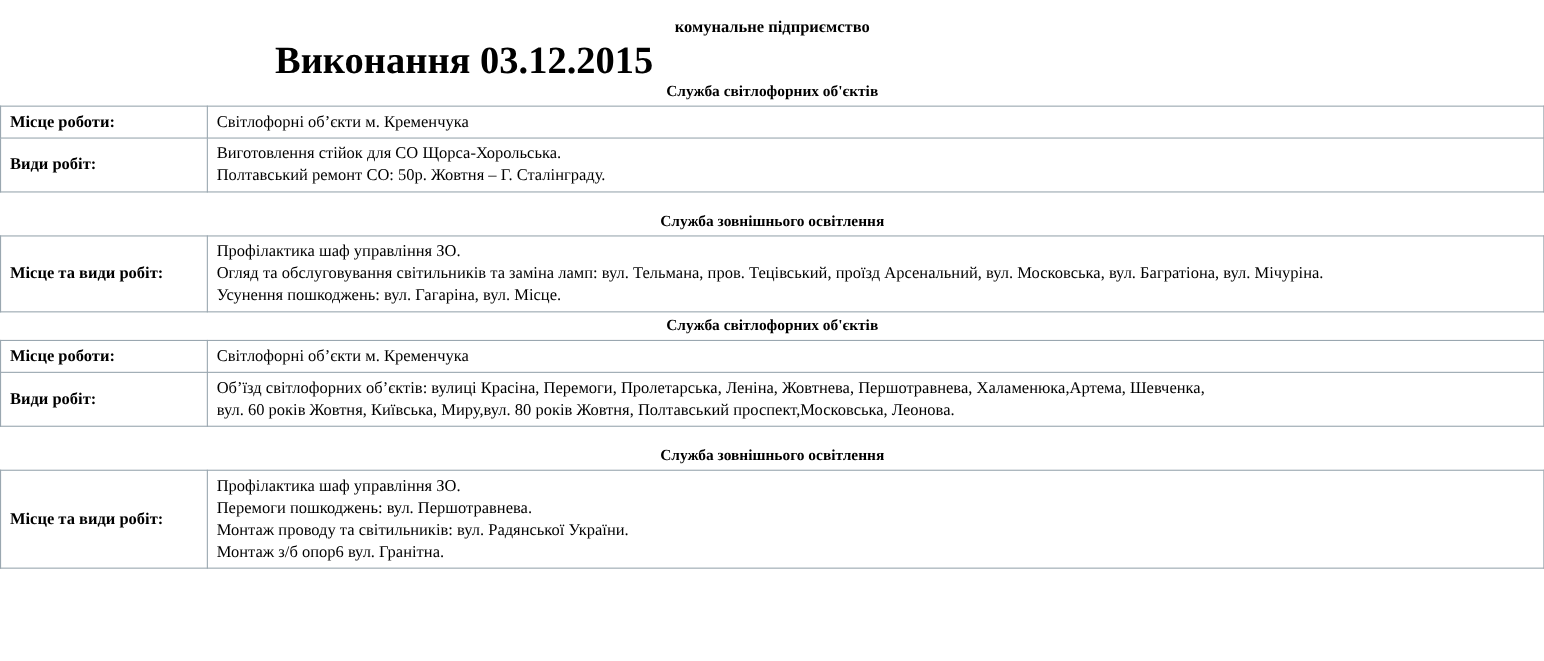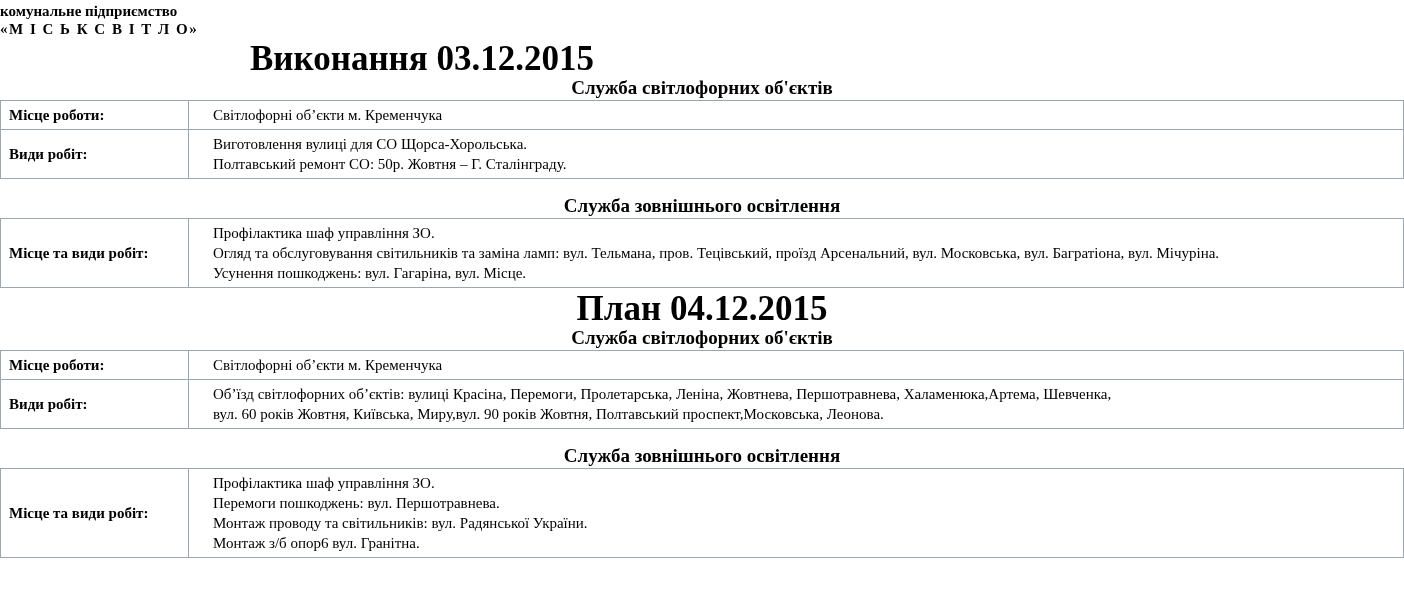--- a/index.html
+++ b/index.html
@@ -13,45 +13,46 @@
     height: 601px;
     font-family: "Liberation Serif", serif;
     color: #000000;
     overflow: hidden;
   }
   .page {
     width: 1404px;
     position: relative;
   }
   .org-header {
+    text-align: center;
     font-family: "Liberation Serif", serif;
     font-weight: bold;
     font-size: 15px;
     line-height: 18px;
-    padding-top: 2px;
+    padding-top: 16px;
   }
   .org-header .line2 {
     letter-spacing: 1.5px;
   }
   .big-title {
     font-family: "Liberation Serif", serif;
     font-weight: bold;
     font-size: 35px;
     text-align: center;
     line-height: 32px;
     margin-top: 5px;
   }
   .big-title.left-shift {
     text-align: left;
     padding-left: 250px;
   }
   .section-title {
     text-align: center;
     font-weight: bold;
-    font-size: 19px;
+    font-size: 14px;
     line-height: 17px;
     margin-top: 4px;
     margin-bottom: 4px;
   }
   table.doc {
     width: 1404px;
     border-collapse: collapse;
     table-layout: fixed;
   }
   table.doc td {
@@ -63,49 +64,48 @@
   }
   td.label {
     width: 188px;
     font-weight: bold;
     font-family: "Liberation Serif", serif;
   }
   td.value {
     font-family: "Liberation Serif", serif;
     vertical-align: middle;
   }
-  td.value div { white-space: nowrap; margin-left: 16px; }
+  td.value div { white-space: nowrap; }
   .spacer-14 { height: 14px; }
 </style>
 </head>
 <body>
 
 <div class="page">
 
   <div class="org-header">
     <div>комунальне підприємство</div>
-    <div class="line2">«М І С Ь К С В І Т Л О»</div>
   </div>
 
   <div class="big-title left-shift">Виконання 03.12.2015</div>
 
   <div class="section-title">Служба світлофорних об'єктів</div>
 
   <table class="doc">
     <tbody>
         <tr>
       <td class="label">Місце роботи:</td>
       <td class="value">
         <div>Світлофорні об’єкти м. Кременчука</div>
       </td>
     </tr>
     <tr>
       <td class="label">Види робіт:</td>
       <td class="value">
-        <div>Виготовлення вулиці для СО Щорса-Хорольська.</div>
+        <div>Виготовлення стійок для СО Щорса-Хорольська.</div>
         <div>Полтавський ремонт СО: 50р. Жовтня – Г. Сталінграду.</div>
       </td>
     </tr>
   </tbody>
     </table>
 
   <div class="spacer-14"></div>
 
   <div class="section-title">Служба зовнішнього освітлення</div>
 
@@ -115,37 +115,36 @@
       <td class="label">Місце та види робіт:</td>
       <td class="value">
         <div>Профілактика шаф управління ЗО.</div>
         <div>Огляд та обслуговування світильників та заміна ламп: вул. Тельмана, пров. Тецівський, проїзд Арсенальний, вул. Московська, вул. Багратіона, вул. Мічуріна.</div>
         <div>Усунення пошкоджень: вул. Гагаріна, вул. Місце.</div>
       </td>
     </tr>
   </tbody>
     </table>
 
-  <div class="big-title">План 04.12.2015</div>
 
   <div class="section-title">Служба світлофорних об'єктів</div>
 
   <table class="doc">
     <tbody>
         <tr>
       <td class="label">Місце роботи:</td>
       <td class="value">
         <div>Світлофорні об’єкти м. Кременчука</div>
       </td>
     </tr>
     <tr>
       <td class="label">Види робіт:</td>
       <td class="value">
         <div>Об’їзд світлофорних об’єктів: вулиці Красіна, Перемоги, Пролетарська, Леніна, Жовтнева, Першотравнева, Халаменюка,Артема, Шевченка,</div>
-        <div>вул. 60 років Жовтня, Київська, Миру,вул. 90 років Жовтня, Полтавський проспект,Московська, Леонова.</div>
+        <div>вул. 60 років Жовтня, Київська, Миру,вул. 80 років Жовтня, Полтавський проспект,Московська, Леонова.</div>
       </td>
     </tr>
   </tbody>
     </table>
 
   <div class="spacer-14"></div>
 
   <div class="section-title">Служба зовнішнього освітлення</div>
 
   <table class="doc">

